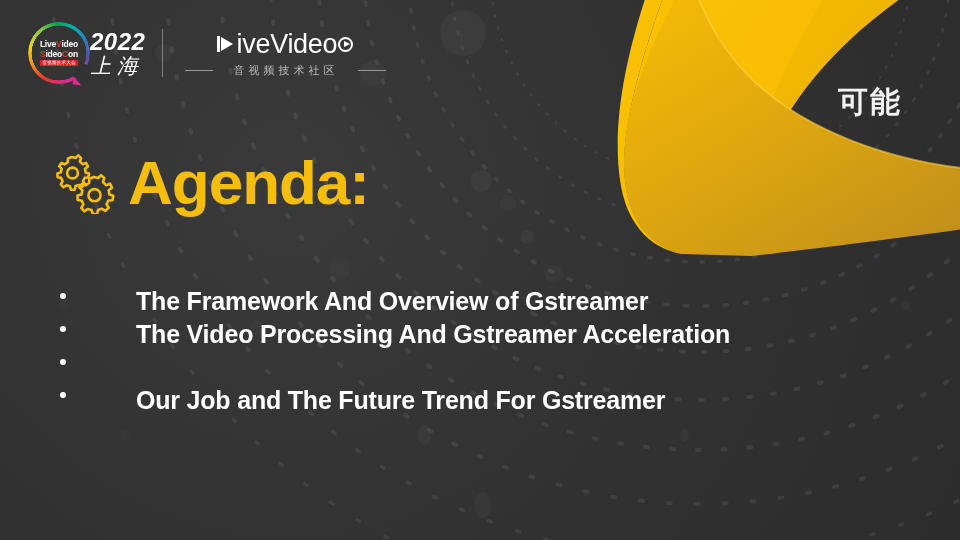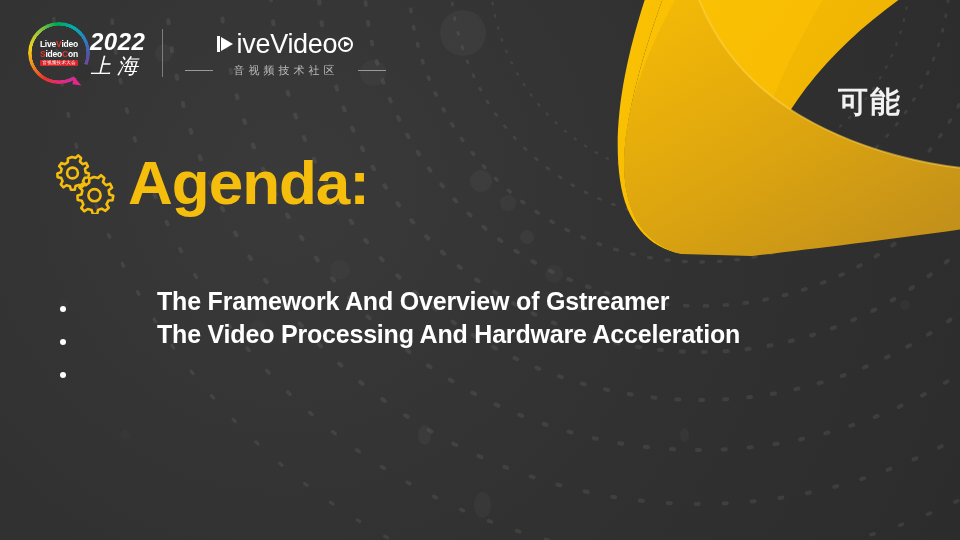--- a/index.html
+++ b/index.html
@@ -99,21 +99,21 @@
                   font-family:"DejaVu Sans", sans-serif; }
 
   
   #agenda-row { position:absolute; left:54px; top:132px; display:flex; align-items:center;margin-top:20px; }
   #gears { position:relative; width:64px; height:62px; flex:0 0 64px; }
   #agenda-title { margin-left:10px; color:#F5BD0C; font-size:62px; font-weight:700;
                   letter-spacing:-1px; line-height:62px; }
 
   
   #bullets { position:absolute; left:60px; top:285px; }
-  .b-row { display:flex; align-items:flex-end; height:33px;gap:21px; }
+  .b-row { display:flex; align-items:center; height:33px; }
   .b-dot { width:6px; height:6px; border-radius:50%; background:#ffffff;
            flex:0 0 6px; margin-right:70px; position:relative; top:-6px; }
   .b-text { color:#ffffff; font-size:25px; font-weight:700; line-height:33px;
             white-space:nowrap; letter-spacing:-.2px;
             font-family:"Liberation Sans", sans-serif; }
 </style>
 </head>
 <body>
 
 <div id="slide">
@@ -260,20 +260,24 @@
     <div id="agenda-title">Agenda:</div>
   </div>
 
   <div id="bullets">
     <div class="b-row">
       <span class="b-dot"></span>
       <span class="b-text">The Framework And Overview of Gstreamer</span>
     </div>
     <div class="b-row">
       <span class="b-dot"></span>
-      <span class="b-text">The Video Processing And Hardware Acceleration</span>
-    </div>
-    <div class="b-row">
-      <span class="b-dot"></span>
+      <span class="b-text">The Video Processing And Gstreamer Acceleration</span>
+    </div>
+    <div class="b-row">
+      <span class="b-dot"></span>
+    </div>
+    <div class="b-row">
+      <span class="b-dot"></span>
+      <span class="b-text">Our Job and The Future Trend For Gstreamer</span>
     </div>
   </div>
 
 </div>
 
 </body></html>

